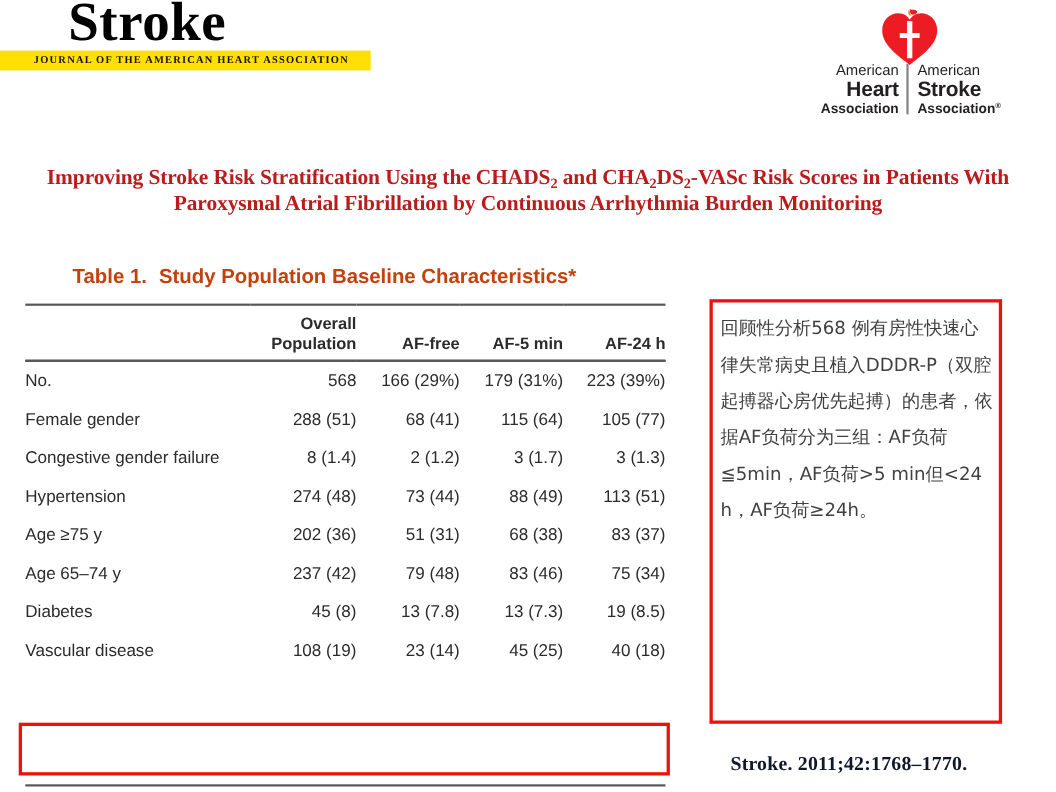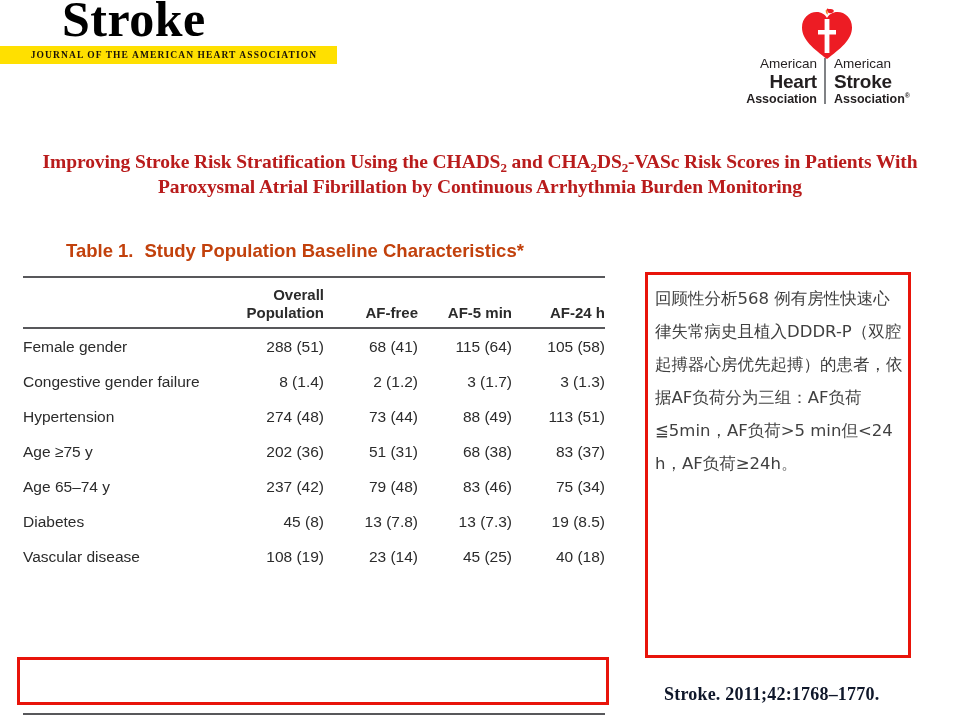--- a/index.html
+++ b/index.html
@@ -294,25 +294,32 @@
           <div>Overall</div>
           <div>Population</div>
         </th>
         <th>AF-free</th>
         <th>AF-5 min</th>
         <th>AF-24 h</th>
       </tr>
     </thead>
     <tbody>
       <tr>
+        <td class="rowlabel">No.</td>
+        <td>568</td>
+        <td>166 (29%)</td>
+        <td>179 (31%)</td>
+        <td>223 (39%)</td>
+      </tr>
+      <tr>
         <td class="rowlabel">Female gender</td>
         <td>288 (51)</td>
         <td>68 (41)</td>
         <td>115 (64)</td>
-        <td>105 (58)</td>
+        <td>105 (77)</td>
       </tr>
       <tr>
         <td class="rowlabel">Congestive gender failure</td>
         <td>8 (1.4)</td>
         <td>2 (1.2)</td>
         <td>3 (1.7)</td>
         <td>3 (1.3)</td>
       </tr>
       <tr>
         <td class="rowlabel">Hypertension</td>

